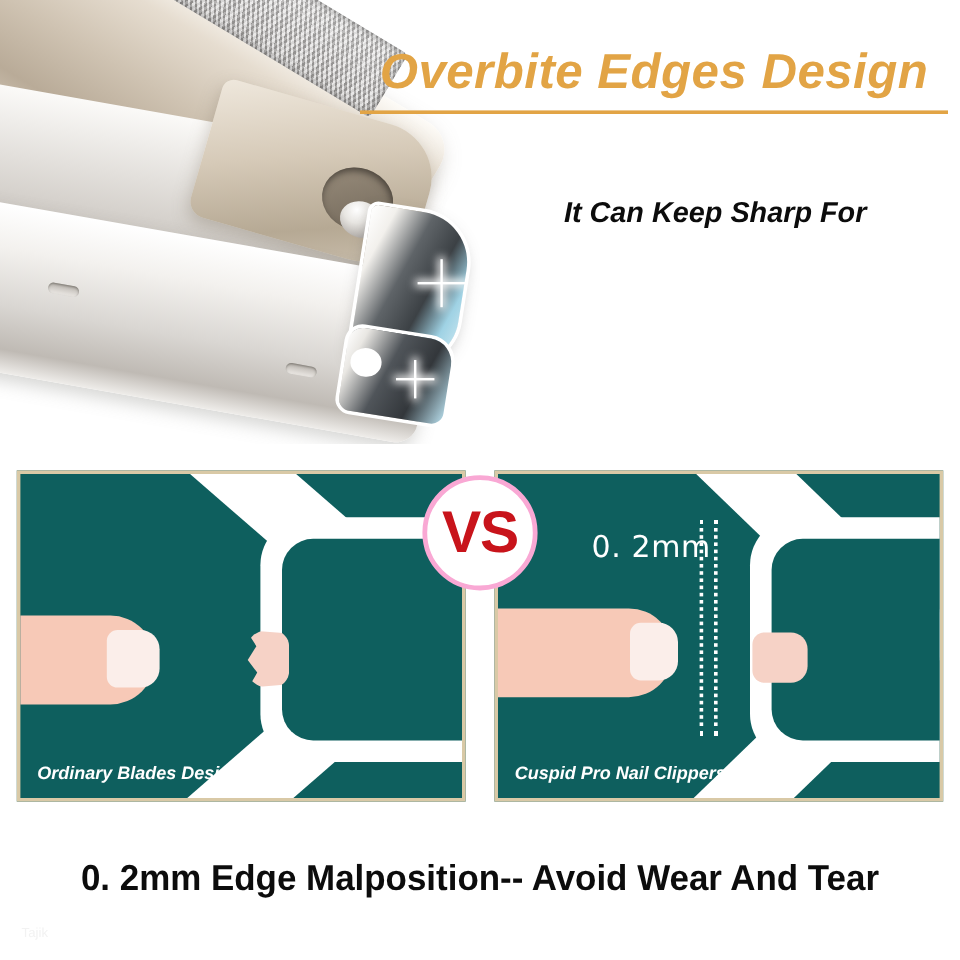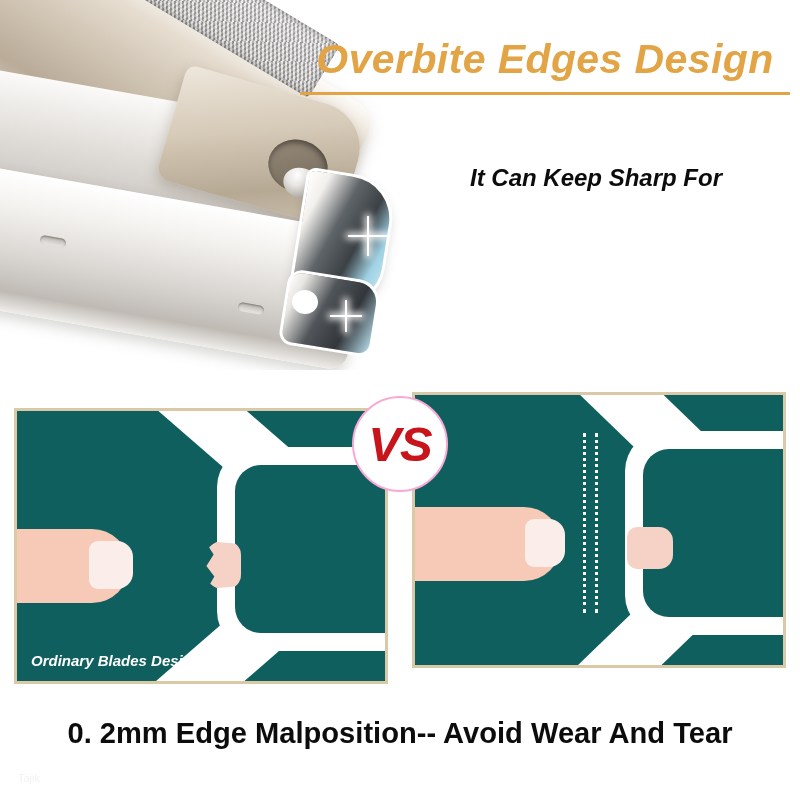--- a/index.html
+++ b/index.html
@@ -99,21 +99,21 @@
     position:absolute;left:396px;top:160px;width:400px;
     text-align:center;font-style:italic;font-weight:bold;
     font-size:24px;line-height:1.48;color:#0c0c0c;
   }
 
   
   .panel{
     position:absolute;top:392px;width:374px;height:276px;
     border:3px solid #D9C9A6;background:#0E5F5E;overflow:hidden;box-sizing:border-box;
   }
-  #panel-left{left:14px;margin-top:16px;}
+  #panel-left{left:14px;}
   #panel-right{left:412px;}
 
   
   .blade-arm{position:absolute;background:#ffffff;}
   
   #panel-left .blade-top{
     left:120px;top:-86px;width:300px;height:58px;transform:rotate(41deg);transform-origin:0 50%;
   }
   #panel-left .blade-bot{
     left:120px;top:296px;width:300px;height:58px;transform:rotate(-41deg);transform-origin:0 50%;
@@ -181,22 +181,22 @@
 
   
   .panel-caption{
     position:absolute;left:14px;bottom:12px;color:#ffffff;
     font-size:15px;font-weight:bold;font-style:italic;z-index:7;white-space:nowrap;
   }
 
   
   #vs-badge{
     position:absolute;left:352px;top:396px;width:96px;height:96px;border-radius:50%;
-    background:#ffffff;border:2px solid #f9a8d4;box-sizing:border-box;
-    display:flex;align-items:center;justify-content:center;z-index:20;font-style:italic;
+    background:#ffffff;border:4px solid #f9a8d4;box-sizing:border-box;
+    display:flex;align-items:center;justify-content:center;z-index:20;
   }
   #vs-badge span{
     color:#C8141B;font-size:49px;font-weight:bold;line-height:1;letter-spacing:-1px;
   }
 
   
   #bottom-caption{
     position:absolute;left:0;top:716px;width:800px;text-align:center;
     font-size:30px;font-weight:bold;color:#0c0c0c;white-space:nowrap;
     font-family:"Liberation Sans",sans-serif;transform:scaleX(.97);
@@ -249,20 +249,22 @@
   <div class="panel" id="panel-right">
     <div class="blade-arm blade-top"></div>
     <div class="blade-arm blade-bot"></div>
     <div class="blade-white-body"></div>
     <div class="blade-body"></div>
     <div class="finger"></div>
     <div class="nail"></div>
     <div class="clipping"></div>
     <div class="guide g1"></div>
     <div class="guide g2"></div>
+    <div id="mm-label">0. 2mm</div>
+    <div class="panel-caption">Cuspid Pro Nail Clippers</div>
   </div>
 
   <div id="vs-badge">
     <span>VS</span>
   </div>
 
   <div id="bottom-caption">0. 2mm Edge Malposition-- Avoid Wear And Tear</div>
 
   <div id="watermark">Tajik</div>
 

